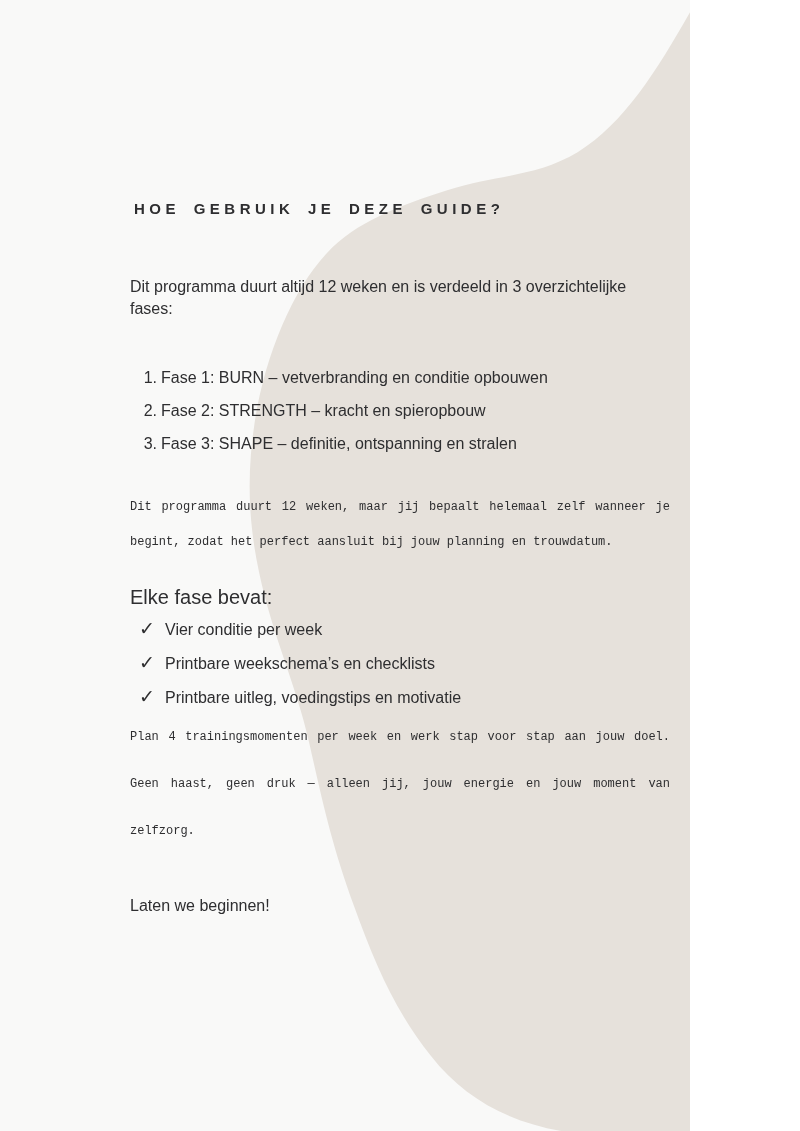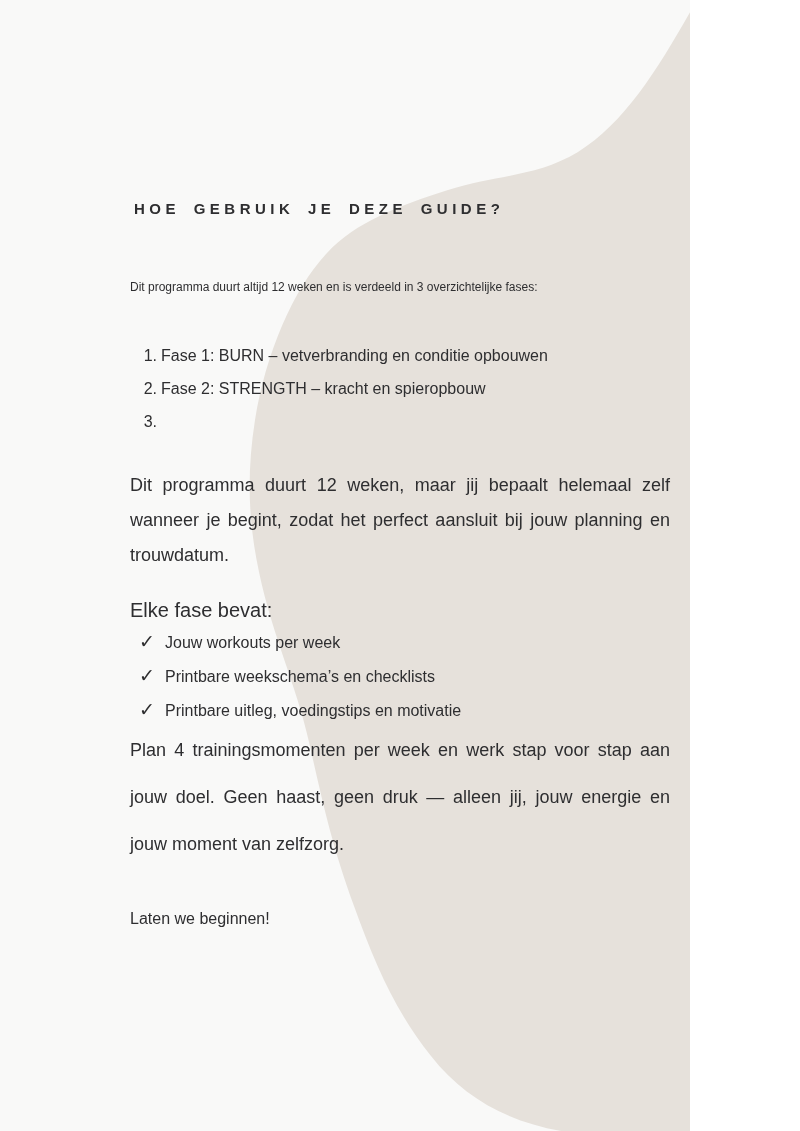--- a/index.html
+++ b/index.html
@@ -39,43 +39,44 @@
     margin:199px 0 0 4px;
     font-size:15px;
     line-height:20px;
     font-weight:700;
     letter-spacing:4.5px;
     word-spacing:5px;
     color:var(--text);
   }
   .intro{
     margin:57px 0 0;
-    font-size:12px;
+    font-size:16px;
     line-height:22px;
   }
   .phase-list{
     list-style:none;
     margin:41px 0 0;
     padding:0;
     font-size:16px;
   }
   .phase-list li{
     display:flex;
     line-height:33px;
   }
   .phase-num{
     min-width:27px;
     text-align:right;
     flex:0 0 auto;
   }
   .phase-text{ margin-left:4px; }
   .para{
-    font-size:18px;
+    font-size:12px;
     line-height:35px;
     text-align:justify;
+    font-family:Liberation Mono, monospace;
   }
   .duration{ margin:30px 0 0; }
   .contents-label{
     margin:26px 0 0;
     font-size:20px;
     line-height:22px;
   }
   .check-list{
     list-style:none;
     margin:4px 0 0;
@@ -141,31 +142,32 @@
       <li>
         <span class="phase-num">1.</span>
         <span class="phase-text">Fase 1: BURN – vetverbranding en conditie opbouwen</span>
       </li>
       <li>
         <span class="phase-num">2.</span>
         <span class="phase-text">Fase 2: STRENGTH – kracht en spieropbouw</span>
       </li>
       <li>
         <span class="phase-num">3.</span>
+        <span class="phase-text">Fase 3: SHAPE – definitie, ontspanning en stralen</span>
       </li>
     </ol>
 
     <p class="para duration">Dit programma duurt 12 weken, maar jij bepaalt helemaal zelf wanneer je begint, zodat het perfect aansluit bij jouw planning en trouwdatum.</p>
 
     <p class="contents-label">Elke fase bevat:</p>
 
     <ul class="check-list">
       <li>
         <span class="check-icon">✓</span>
-        <span class="check-text">Jouw workouts per week</span>
+        <span class="check-text">Vier conditie per week</span>
       </li>
       <li>
         <span class="check-icon">✓</span>
         <span class="check-text">Printbare weekschema’s en checklists</span>
       </li>
       <li>
         <span class="check-icon">✓</span>
         <span class="check-text">Printbare uitleg, voedingstips en motivatie</span>
       </li>
     </ul>

